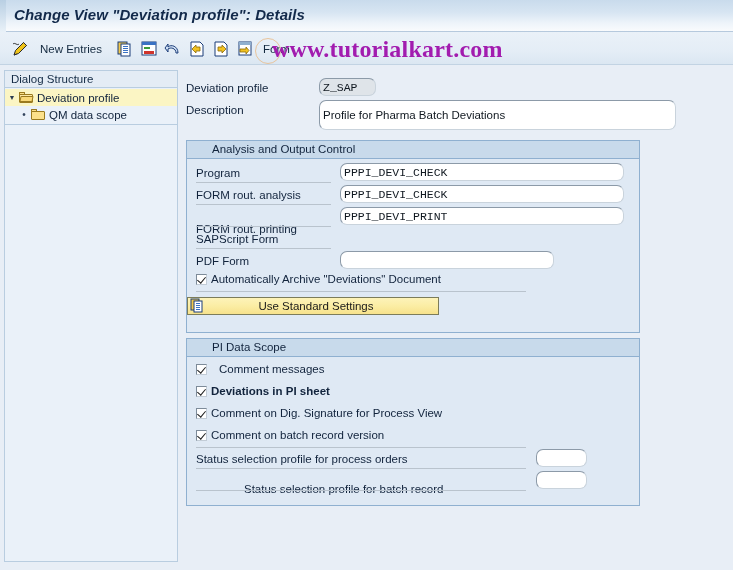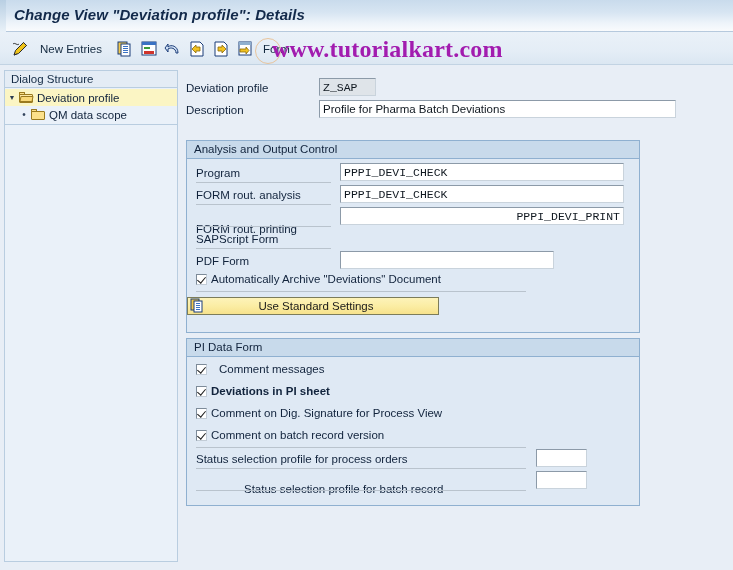--- a/index.html
+++ b/index.html
@@ -111,36 +111,37 @@
     background: #ffffff;
     border-top: 1px solid #8c9aa8;
     border-left: 1px solid #8c9aa8;
     border-right: 1px solid #c9d3dc;
     border-bottom: 1px solid #c9d3dc;
     font-family: "Liberation Mono", monospace;
     font-size: 11.5px;
     color: #101820;
     padding: 0 3px;
     line-height: 16px;
+    border-radius: 7px;
   }
   .inp.sans { font-family: "Liberation Sans", sans-serif; }
   .inp.ro { background: #dfe4e9; }
 
   
   .group {
     position: absolute;
     background: #dfe9f4;
     border: 1px solid #8fb0d0;
   }
   .group-title {
     height: 18px; line-height: 17px;
     background: #c8daeb;
     border-bottom: 1px solid #8fb0d0;
     font-size: 11.5px; color: #11233c;
-    padding-left: 7px;
+    padding-left: 25px;
   }
   .group-body { position: relative; }
   .fieldline {
     position:absolute; height:1px; background:#b9c3cd;
   }
 
   
   .cb {
     width: 11px; height: 11px; display:inline-block; position: relative;
     background: #fff;
@@ -287,37 +288,37 @@
 
   <div class="content">
 
     <div class="row">
       <span class="lbl" style="position:absolute;left:4px;top:12px;">Deviation profile</span>
       <input class="inp ro" style="position: absolute; left: 137px; top: 8px; width: 57px; height: 18px;" readonly="" value="Z_SAP">
     </div>
 
     <div class="row">
       <span class="lbl" style="position:absolute;left:4px;top:34px;">Description</span>
-      <input class="inp sans" style="position: absolute; left: 137px; top: 30px; width: 357px; height: 18px;" value="Profile for Pharma Batch Deviations">
+      <input class="inp sans" style="position: absolute; left: 137px; top: 30px; width: 357px; height: 30px;" value="Profile for Pharma Batch Deviations">
     </div>
 
     <div class="group" style="left:4px;top:70px;width:454px;height:193px;">
       <div class="group-title">Analysis and Output Control</div>
       <div class="group-body" style="height:174px;">
 
         <span class="lbl" style="position:absolute;left:9px;top:8px;">Program</span>
         <input class="inp" style="position: absolute; left: 153px; top: 4px; width: 284px; height: 18px;" value="PPPI_DEVI_CHECK">
         <div class="fieldline" style="left:9px;top:23px;width:135px;"></div>
 
         <span class="lbl" style="position:absolute;left:9px;top:30px;">FORM rout. analysis</span>
         <input class="inp" style="position: absolute; left: 153px; top: 26px; width: 284px; height: 18px;" value="PPPI_DEVI_CHECK">
         <div class="fieldline" style="left:9px;top:45px;width:135px;"></div>
 
         <span class="lbl" style="position:absolute;left:9px;top:52px;margin-top:12px;">FORM rout. printing</span>
-        <input class="inp" style="position: absolute; left: 153px; top: 48px; width: 284px; height: 18px; text-align: right;" value="PPPI_DEVI_PRINT">
+        <input class="inp" style="position: absolute; left: 153px; top: 48px; width: 284px; height: 18px;" value="PPPI_DEVI_PRINT">
         <div class="fieldline" style="left:9px;top:67px;width:135px;"></div>
 
         <span class="lbl" style="position:absolute;left:9px;top:74px;">SAPScript Form</span>
         <div class="fieldline" style="left:9px;top:89px;width:135px;"></div>
 
         <span class="lbl" style="position:absolute;left:9px;top:96px;">PDF Form</span>
         <input class="inp" style="position: absolute; left: 153px; top: 92px; width: 214px; height: 18px;" value="">
 
         <div class="cbrow" style="left:9px;top:114px;">
           <span class="cb checked"></span>
@@ -337,21 +338,21 @@
                   <rect x="6" y="11" width="4" height="1"></rect>
                 </g>
             </svg>
           </span>
           <span class="btn-txt">Use Standard Settings</span>
         </div>
       </div>
     </div>
 
     <div class="group" style="left:4px;top:268px;width:454px;height:168px;">
-      <div class="group-title">PI Data Form</div>
+      <div class="group-title">PI Data Scope</div>
       <div class="group-body" style="height:149px;">
 
         <div class="cbrow" style="left:9px;top:6px;gap:12px;">
           <span class="cb checked"></span>
           <span class="lbl">Comment messages</span>
         </div>
 
         <div class="cbrow" style="left:9px;top:28px;font-weight:bold;">
           <span class="cb checked"></span>
           <span class="lbl">Deviations in PI sheet</span>

